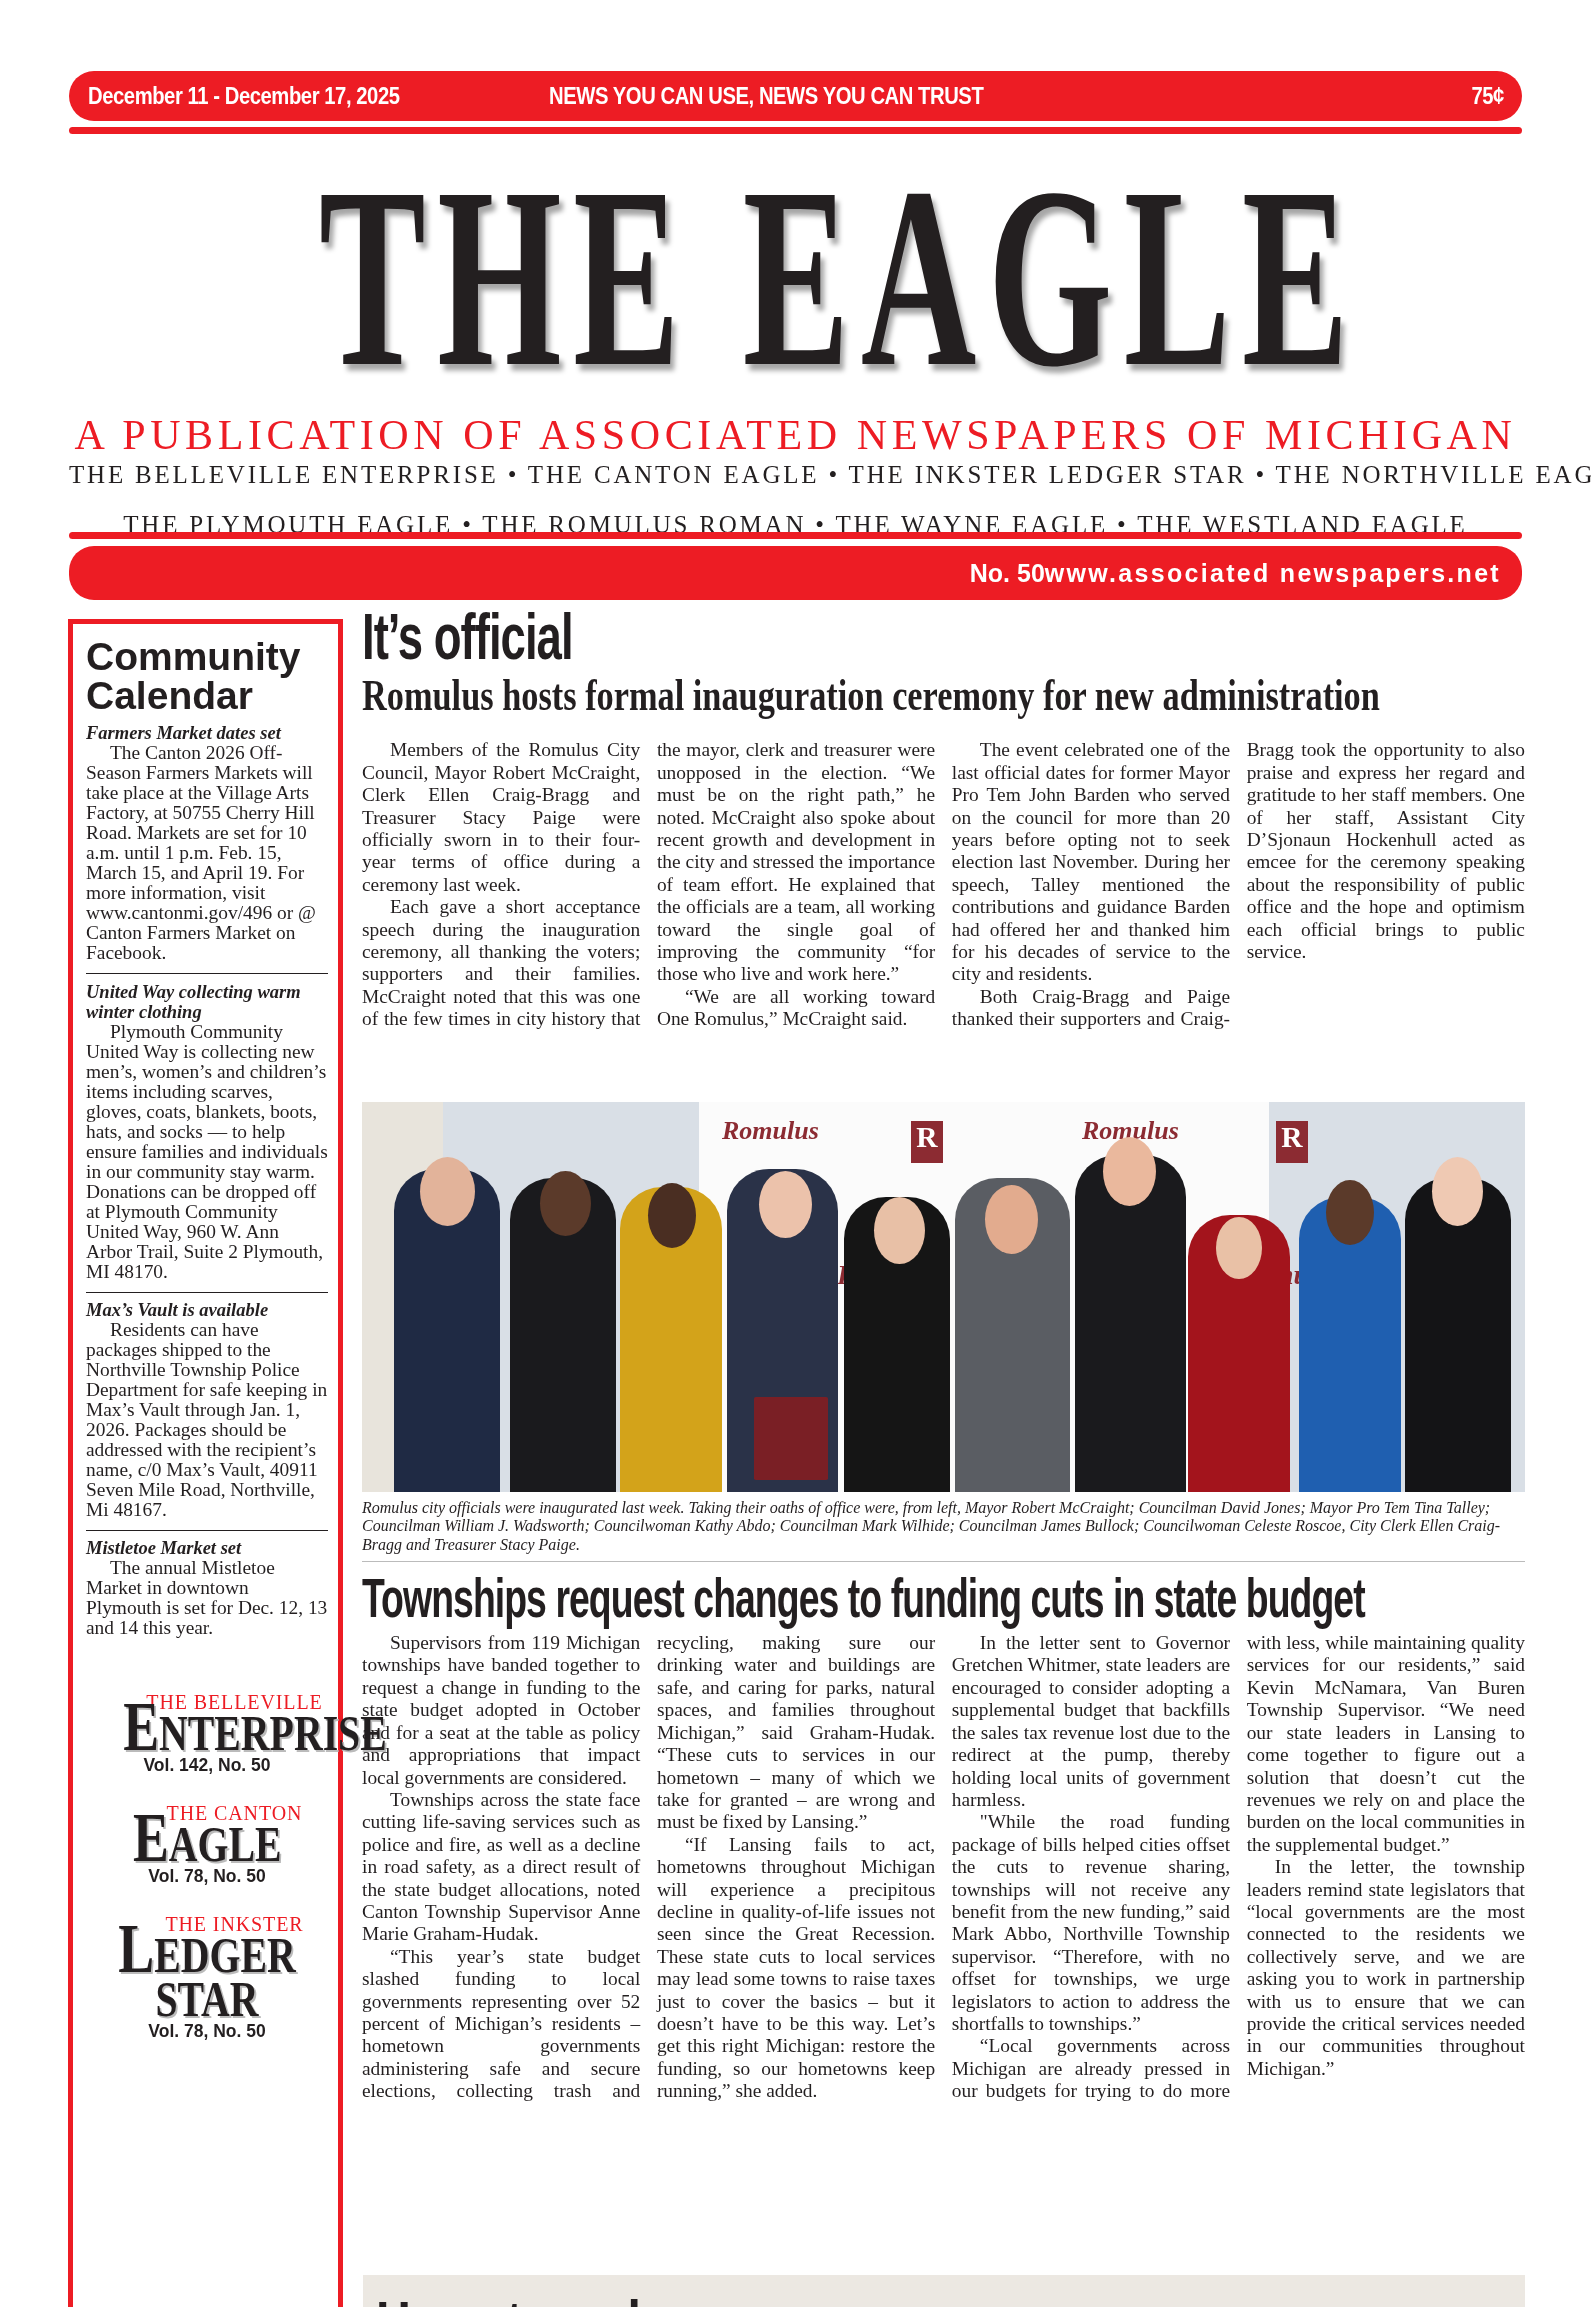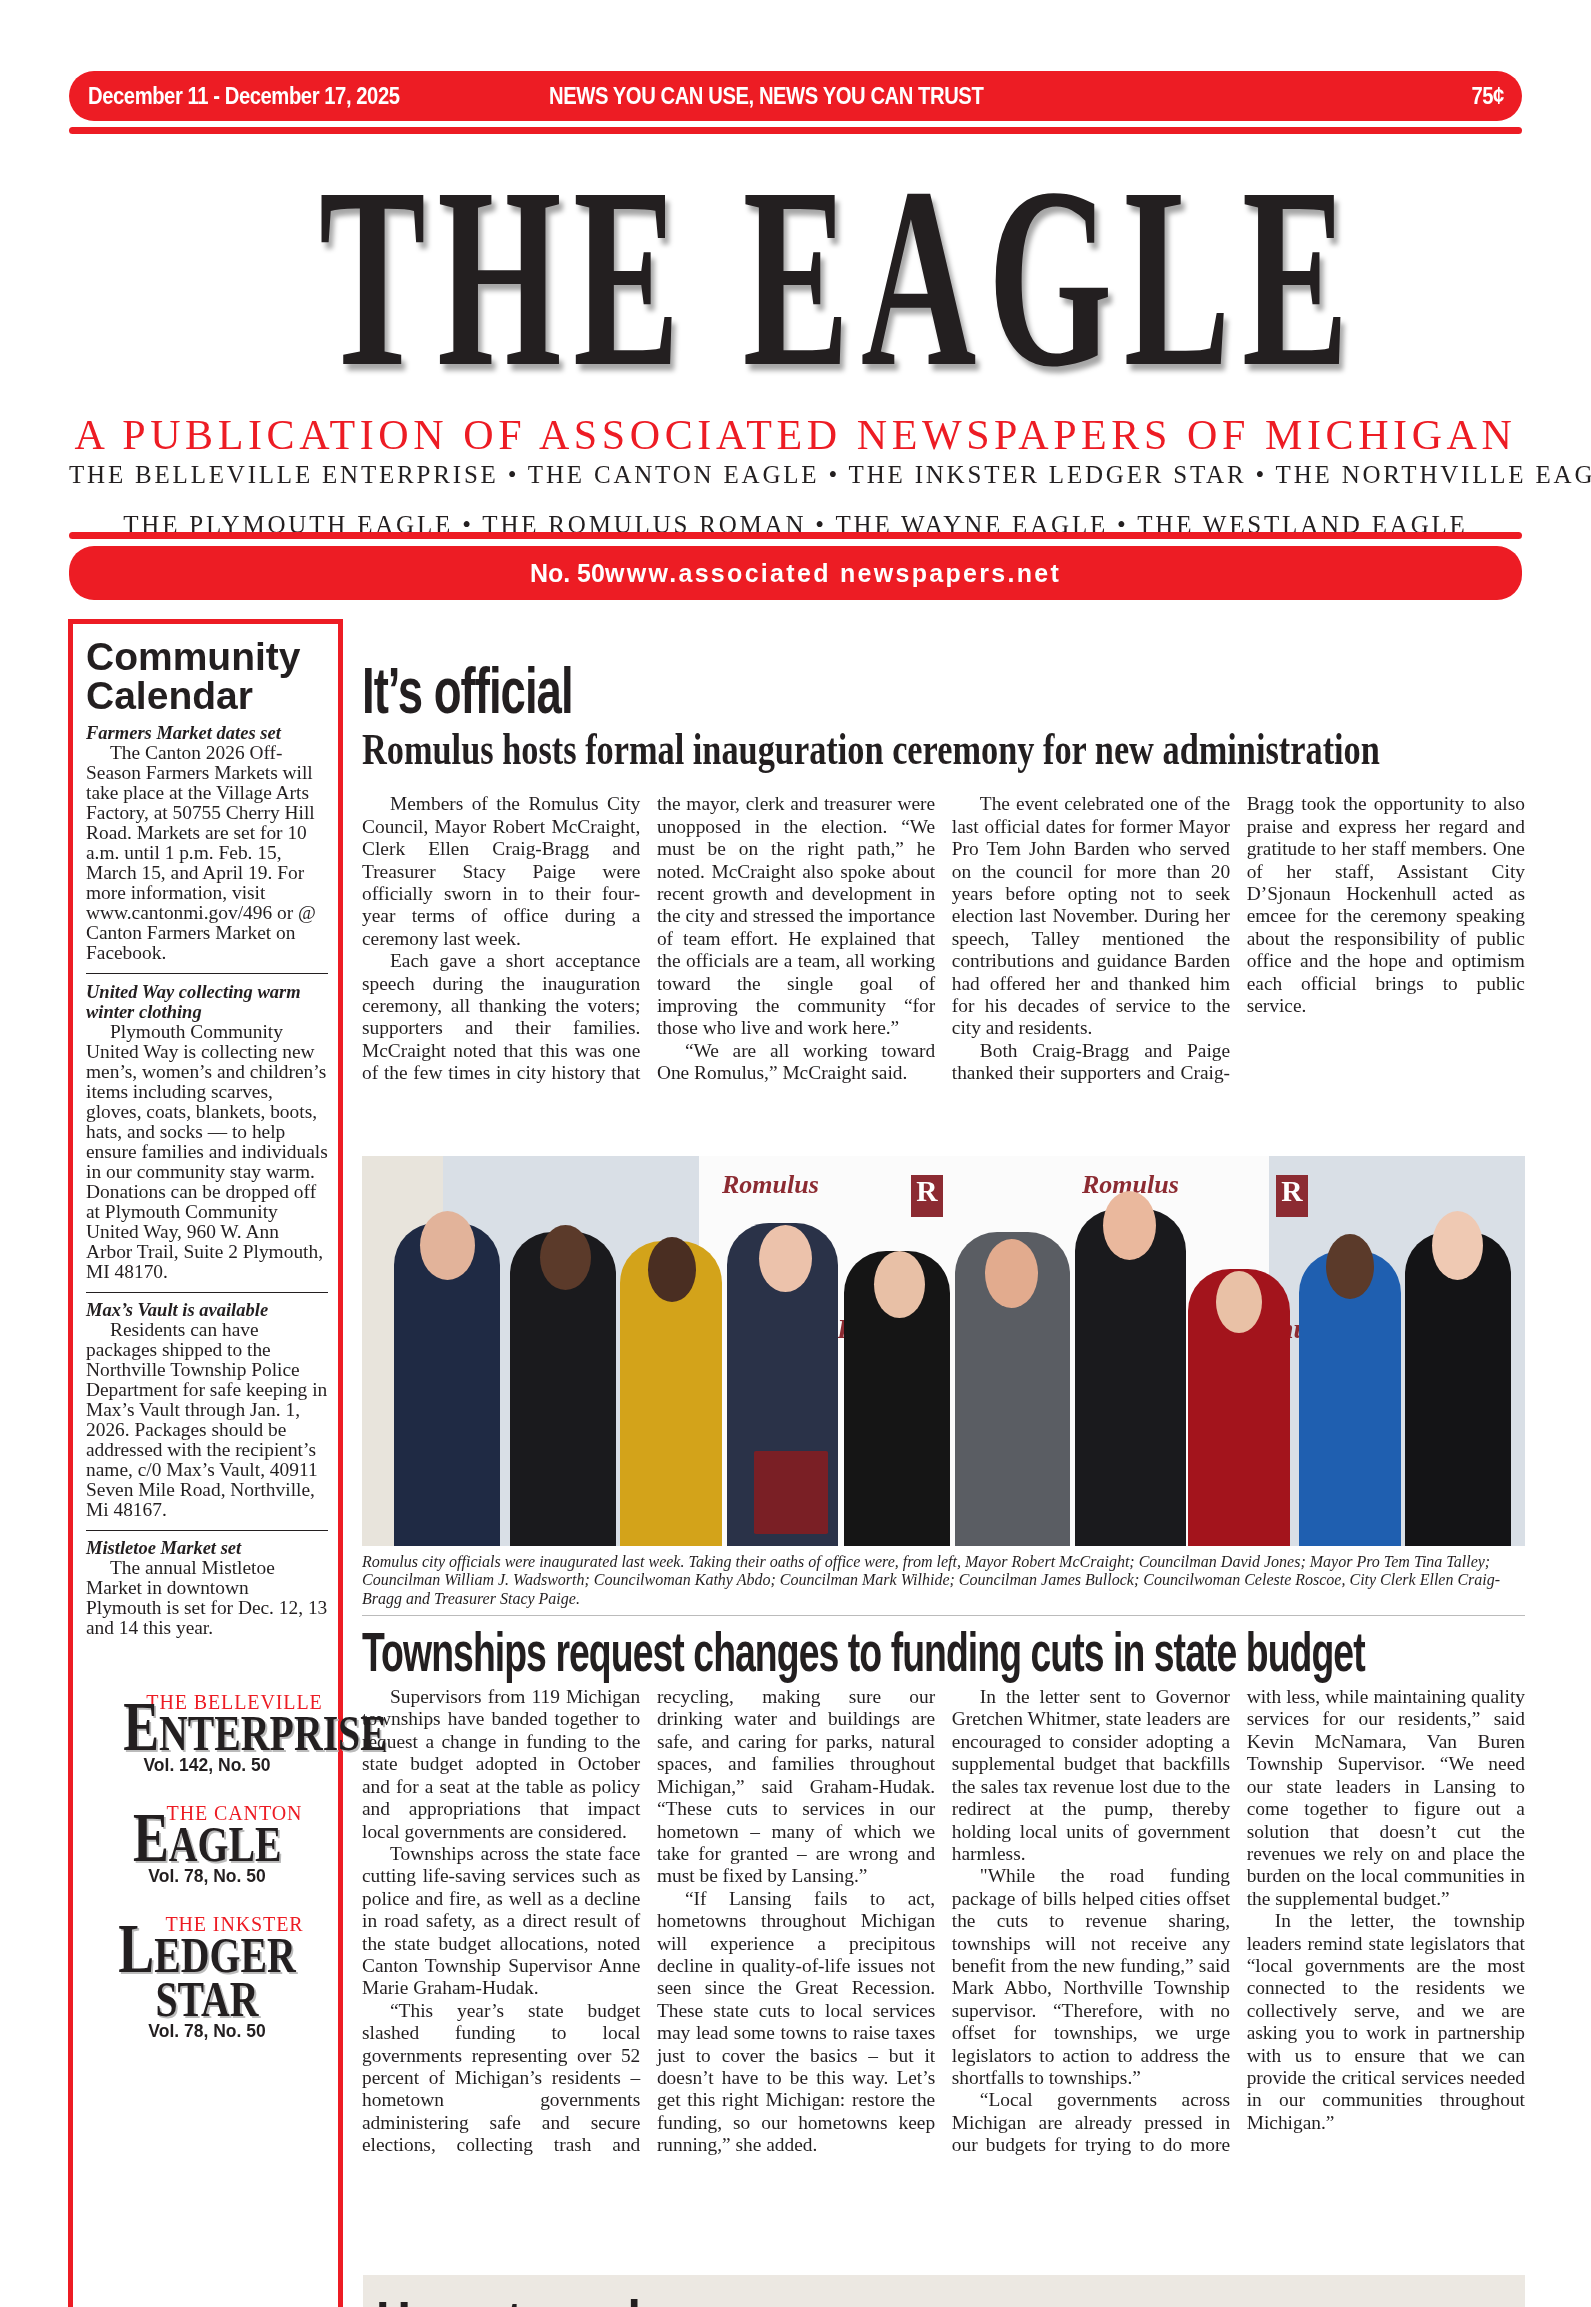--- a/index.html
+++ b/index.html
@@ -21,38 +21,38 @@
   #masthead { left: 0; top: 148px; width: 1592px; height: 268px; text-align: center; }
   #masthead .title { font-family: "Liberation Serif", serif; font-weight: bold; font-size: 258px; line-height: 258px;
     color: #231f20; letter-spacing: 18.5px; display: inline-block; transform: scaleX(0.62); transform-origin: center top;
     text-shadow: 6.5px 6.5px 7.4px rgba(0,0,0,0.35); white-space: nowrap; }
   #tagline { left: 69px; top: 411px; width: 1453px; text-align: center; color: #ed1c24; font-size: 42px;
     letter-spacing: 4.6px; white-space: nowrap; }
   .papers-line { left: 69px; width: 1453px; text-align: center; font-size: 25px; letter-spacing: 2.8px; color: #231f20; white-space: nowrap; }
   #papers1 { top: 461px; }
   #papers2 { top: 491px; margin-top: 20px; }
   #mid-rule { left: 69px; top: 532px; width: 1453px; height: 6.5px; }
-  #issue-bar { left: 69px; top: 546px; width: 1453px; height: 54px; display: flex; align-items: center; justify-content: center;
+  #issue-bar { left: 69px; top: 546px; width: 1453px; height: 54px; display: flex; align-items: center; justify-content: flex-end;
     padding: 0 21px 0 21px; color: #fff; font-family: "Liberation Sans", sans-serif; font-weight: bold; font-size: 25px; }
   #issue-bar .url { letter-spacing: 2.3px; }
 
   
   #calendar { left: 68px; top: 619px; width: 275px; height: 2497px; border: 5.5px solid #ed1c24; padding: 13px 10px 0 13px; }
   #calendar .cal-title { font-family: "Liberation Sans", sans-serif; font-weight: bold; font-size: 39px; line-height: 39px; color: #231f20; }
   #calendar .cal-head { font-family: "Liberation Serif", serif; font-style: italic; font-weight: bold; font-size: 18.5px; line-height: 20px; margin-top: 8.3px; }
   #calendar p { font-size: 19.4px; line-height: 20px; text-indent: 24px; }
   #calendar hr { border: 0; border-top: 1.8px solid #231f20; margin: 10px 0 7.4px 0; }
   .flag { text-align: center; margin-top: 0; }
   .flag .f-top { color: #ed1c24; font-size: 20px; letter-spacing: 0.9px; line-height: 18.5px; padding-left: 55px; }
   .flag .f-main { font-weight: bold; font-size: 51px; line-height: 44px; letter-spacing: 0px; text-shadow: 2.3px 1.8px 0 #bbb; margin-top: -6.5px; display: inline-block; transform: scaleX(0.78); }
   .flag .f-main .big { font-size: 69px; }
   .flag .f-vol { font-family: Liberation Sans, sans-serif; font-weight: bold; font-size: 17.5px; line-height: 20px; }
 
   
-  #main { left: 362px; top: 658px; width: 1163px; }
+  #main { left: 362px; top: 604px; width: 1163px; }
   .hl-big { font-family: "Liberation Sans", sans-serif; font-weight: bold; font-size: 65px; line-height: 65px; letter-spacing: -1.4px;
     transform: scaleX(0.7); transform-origin: left; white-space: nowrap; }
   .hl-sub { font-family: "Liberation Serif", serif; font-weight: bold; font-size: 44px; line-height: 51px; transform: scaleX(0.78); transform-origin: left; white-space: nowrap; }
   .cols4 { column-count: 4; column-gap: 16.6px; font-size: 19.4px; line-height: 22.4px; text-align: justify; hyphens: auto; }
   .cols4 p { text-indent: 28px; }
   .photo { position: relative; overflow: hidden; }
   .caption { font-style: italic; font-size: 16px; line-height: 18.5px; color: #231f20; }
 
   
   #photo1 { width: 1163px; height: 390px; background: linear-gradient(90deg,#e8e4dc 0,#e8e4dc 7%,#d9dfe6 7%,#d9dfe6 29%,#fbfbfb 29%,#fbfbfb 78%,#d9dfe6 78%,#d9dfe6 100%); }

